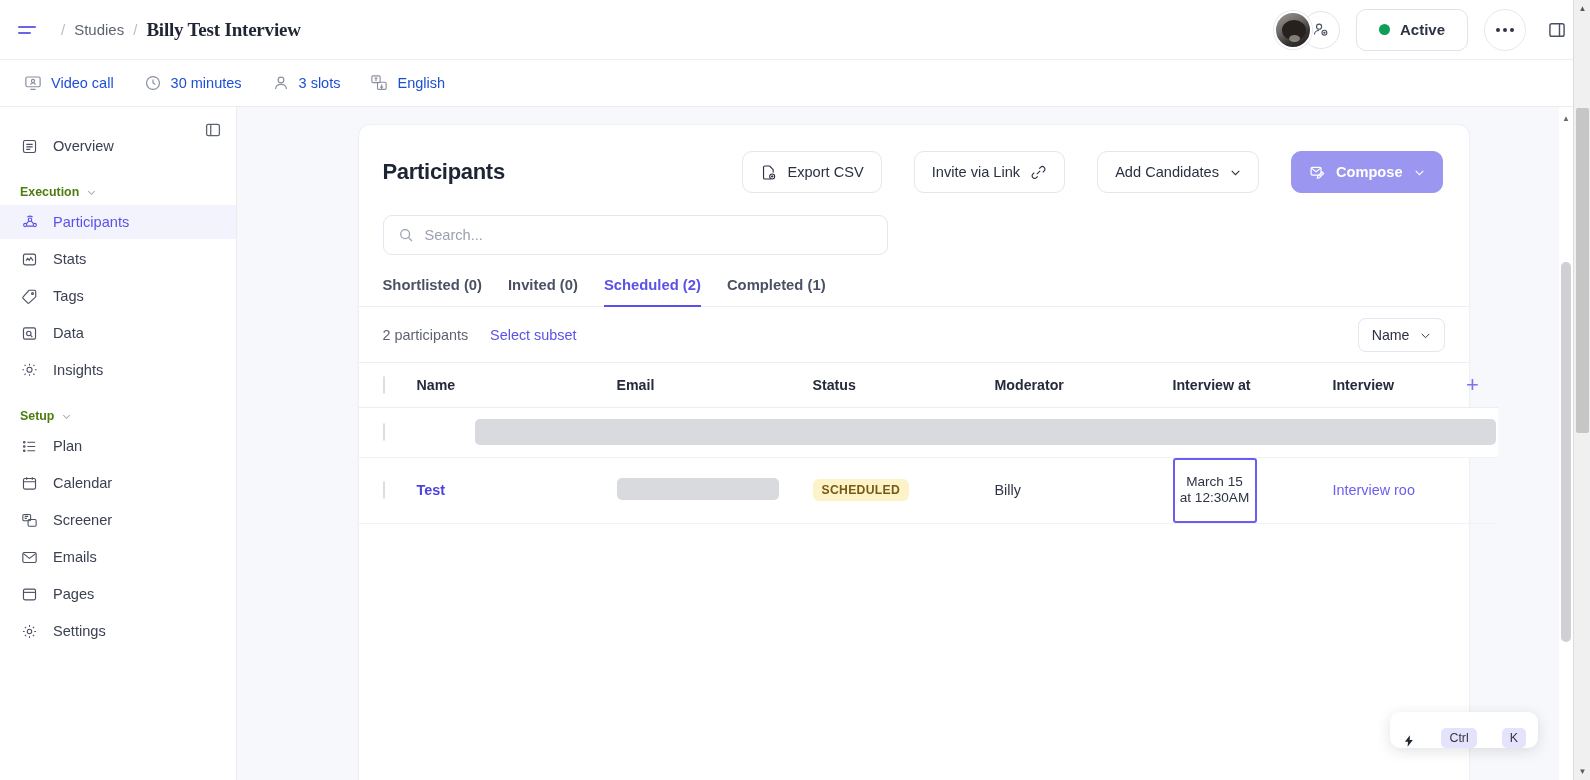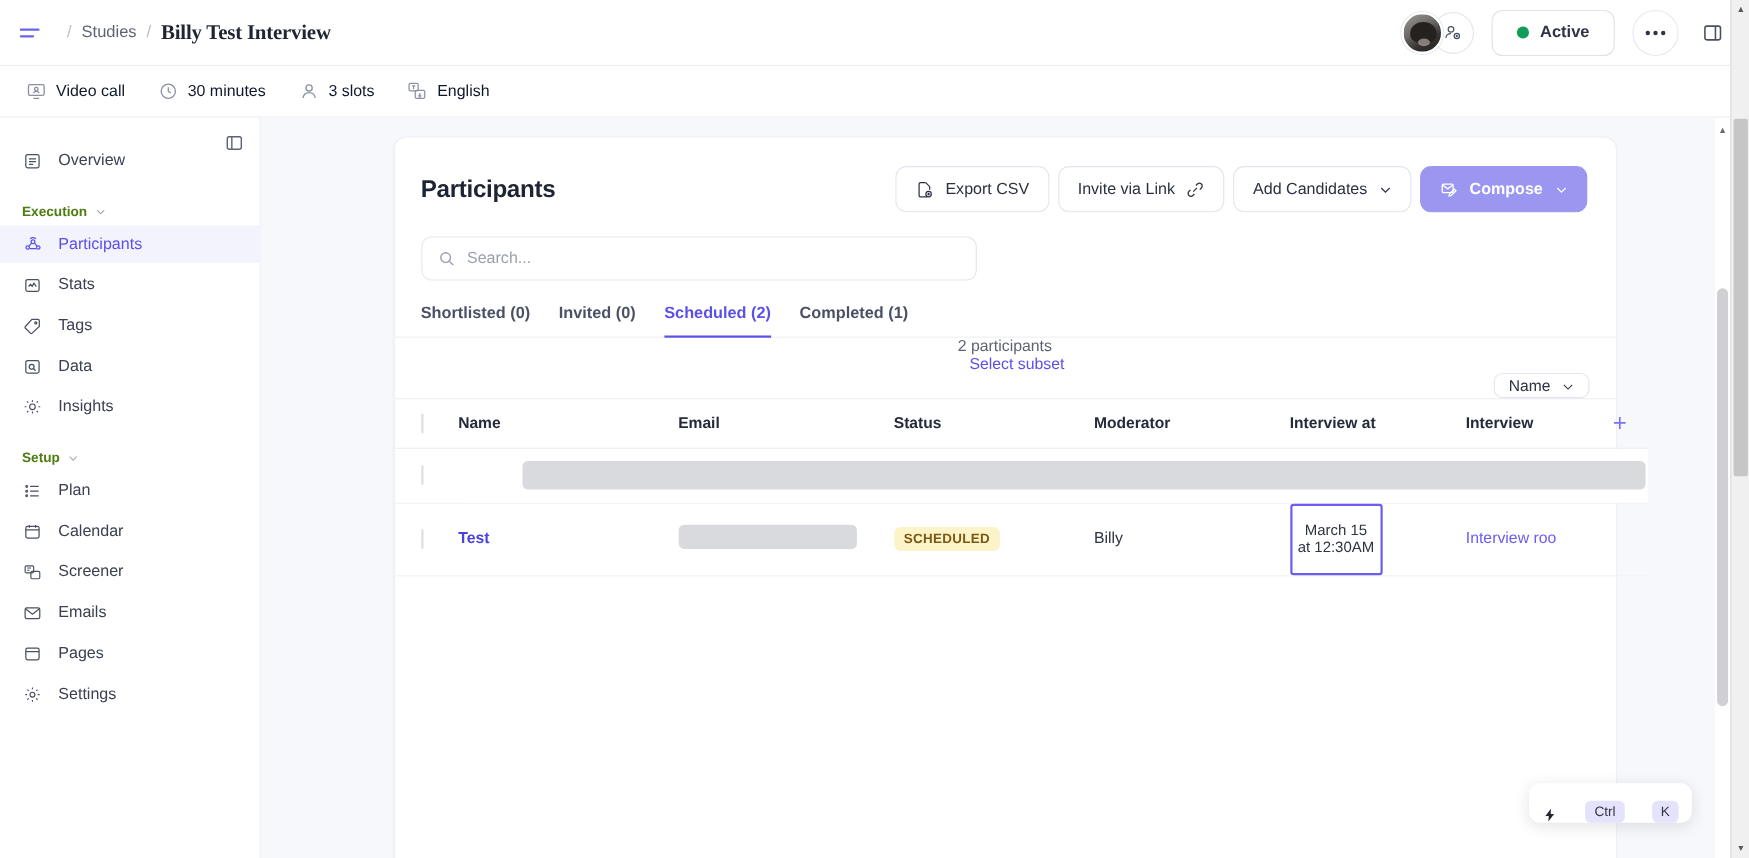--- a/index.html
+++ b/index.html
@@ -60,21 +60,21 @@
     display: flex; align-items: center; justify-content: center; gap: 3px; cursor: pointer;
   }
   .round-btn i { width: 4px; height: 4px; border-radius: 50%; background: #2f3445; display: block; }
   .panel-toggle { width: 30px; height: 30px; display: flex; align-items: center; justify-content: center; cursor: pointer; }
 
   
   .metabar {
     height: 47px; flex: 0 0 47px; display: flex; align-items: center; gap: 30px;
     padding: 0 24px; border-bottom: 1px solid #ececf1; background: #fff;
   }
-  .meta-item { display: flex; align-items: center; gap: 9px; color: #0f172a; font-size: 14.5px; }
+  .meta-item { display: flex; align-items: center; gap: 9px; color: #1d4ed8; font-size: 14.5px; }
 
   
   .body { flex: 1; display: flex; min-height: 0; position: relative; }
 
   
   .sidebar {
     width: 237px; flex: 0 0 237px; background: #fff; border-right: 1px solid #ececf1;
     padding-top: 8px; position: relative;
   }
   .sb-collapse { position: absolute; right: 10px; top: 10px; width: 26px; height: 26px;
@@ -95,21 +95,21 @@
   
   .main { flex: 1; background: #f7f8fb; overflow: hidden; position: relative; padding: 17px 0 0 0; }
   .card {
     margin: 0 auto; width: 1112px; background: #fff; border-radius: 12px;
     border: 1px solid #eef0f4; box-shadow: 0 1px 2px rgba(18,22,40,.04);
     position: relative; height: 1000px;
   }
 
   .card-head { display: flex; align-items: center; padding: 26px 26px 0 24px; }
   .card-title { font-size: 22px; font-weight: bold; color: #1d2433; letter-spacing: -0.3px; }
-  .card-actions { margin-left: auto; display: flex; align-items: center; gap: 8px; text-align: center; }
+  .card-actions { margin-left: auto; display: flex; align-items: center; gap: 32px; text-align: center; }
   .btn {
     height: 42px; padding: 0 17px; border-radius: 10px; border: 1px solid #e4e5ee; background: #fff;
     display: flex; align-items: center; gap: 10px; font-size: 14.6px; color: #2c3142; cursor: pointer;
     font-family: "Liberation Sans", sans-serif;
   }
   .btn.primary { background: #9b96f0; border-color: #9b96f0; color: #fff; font-weight: bold; }
   .chev { width: 12px; height: 12px; display: inline-block; }
 
   .search-wrap { padding: 22px 24px 0 24px; }
   .search {
@@ -119,21 +119,21 @@
   .search input {
     border: none; outline: none; font-size: 14.6px; color: #2c3142; background: transparent;
     font-family: "Liberation Sans", sans-serif; width: 100%;
   }
   .search input::placeholder { color: #9aa0b0; }
 
   .tabs { display: flex; gap: 26px; padding: 22px 24px 0 24px; border-bottom: 1px solid #edeef3; }
   .tab { padding-bottom: 12px; font-size: 14.8px; font-weight: bold; color: #4a5164; cursor: pointer; border-bottom: 2.5px solid transparent; margin-bottom: -1px; }
   .tab.active { color: #5b51e8; border-bottom-color: #5b51e8; }
 
-  .subbar { display: flex; align-items: center; padding: 0 24px; height: 56px; border-bottom: 1px solid #edeef3; flex-direction: column; }
+  .subbar { display: flex; align-items: center; padding: 0 24px; height: 56px; border-bottom: 1px solid #edeef3; }
   .subbar .count { font-size: 14.4px; color: #5e6374; }
   .subbar .link { font-size: 14.4px; color: #5b51e8; margin-left: 22px; cursor: pointer; }
   .sort-btn {
     margin-left: auto; height: 34px; padding: 0 13px; border: 1px solid #e4e5ee; border-radius: 8px;
     background: #fff; display: flex; align-items: center; gap: 9px; font-size: 14.2px; color: #2c3142; cursor: pointer;
   }
 
   
   table { width: 100%; border-collapse: collapse; table-layout: fixed; }
   th, td { text-align: left; }

